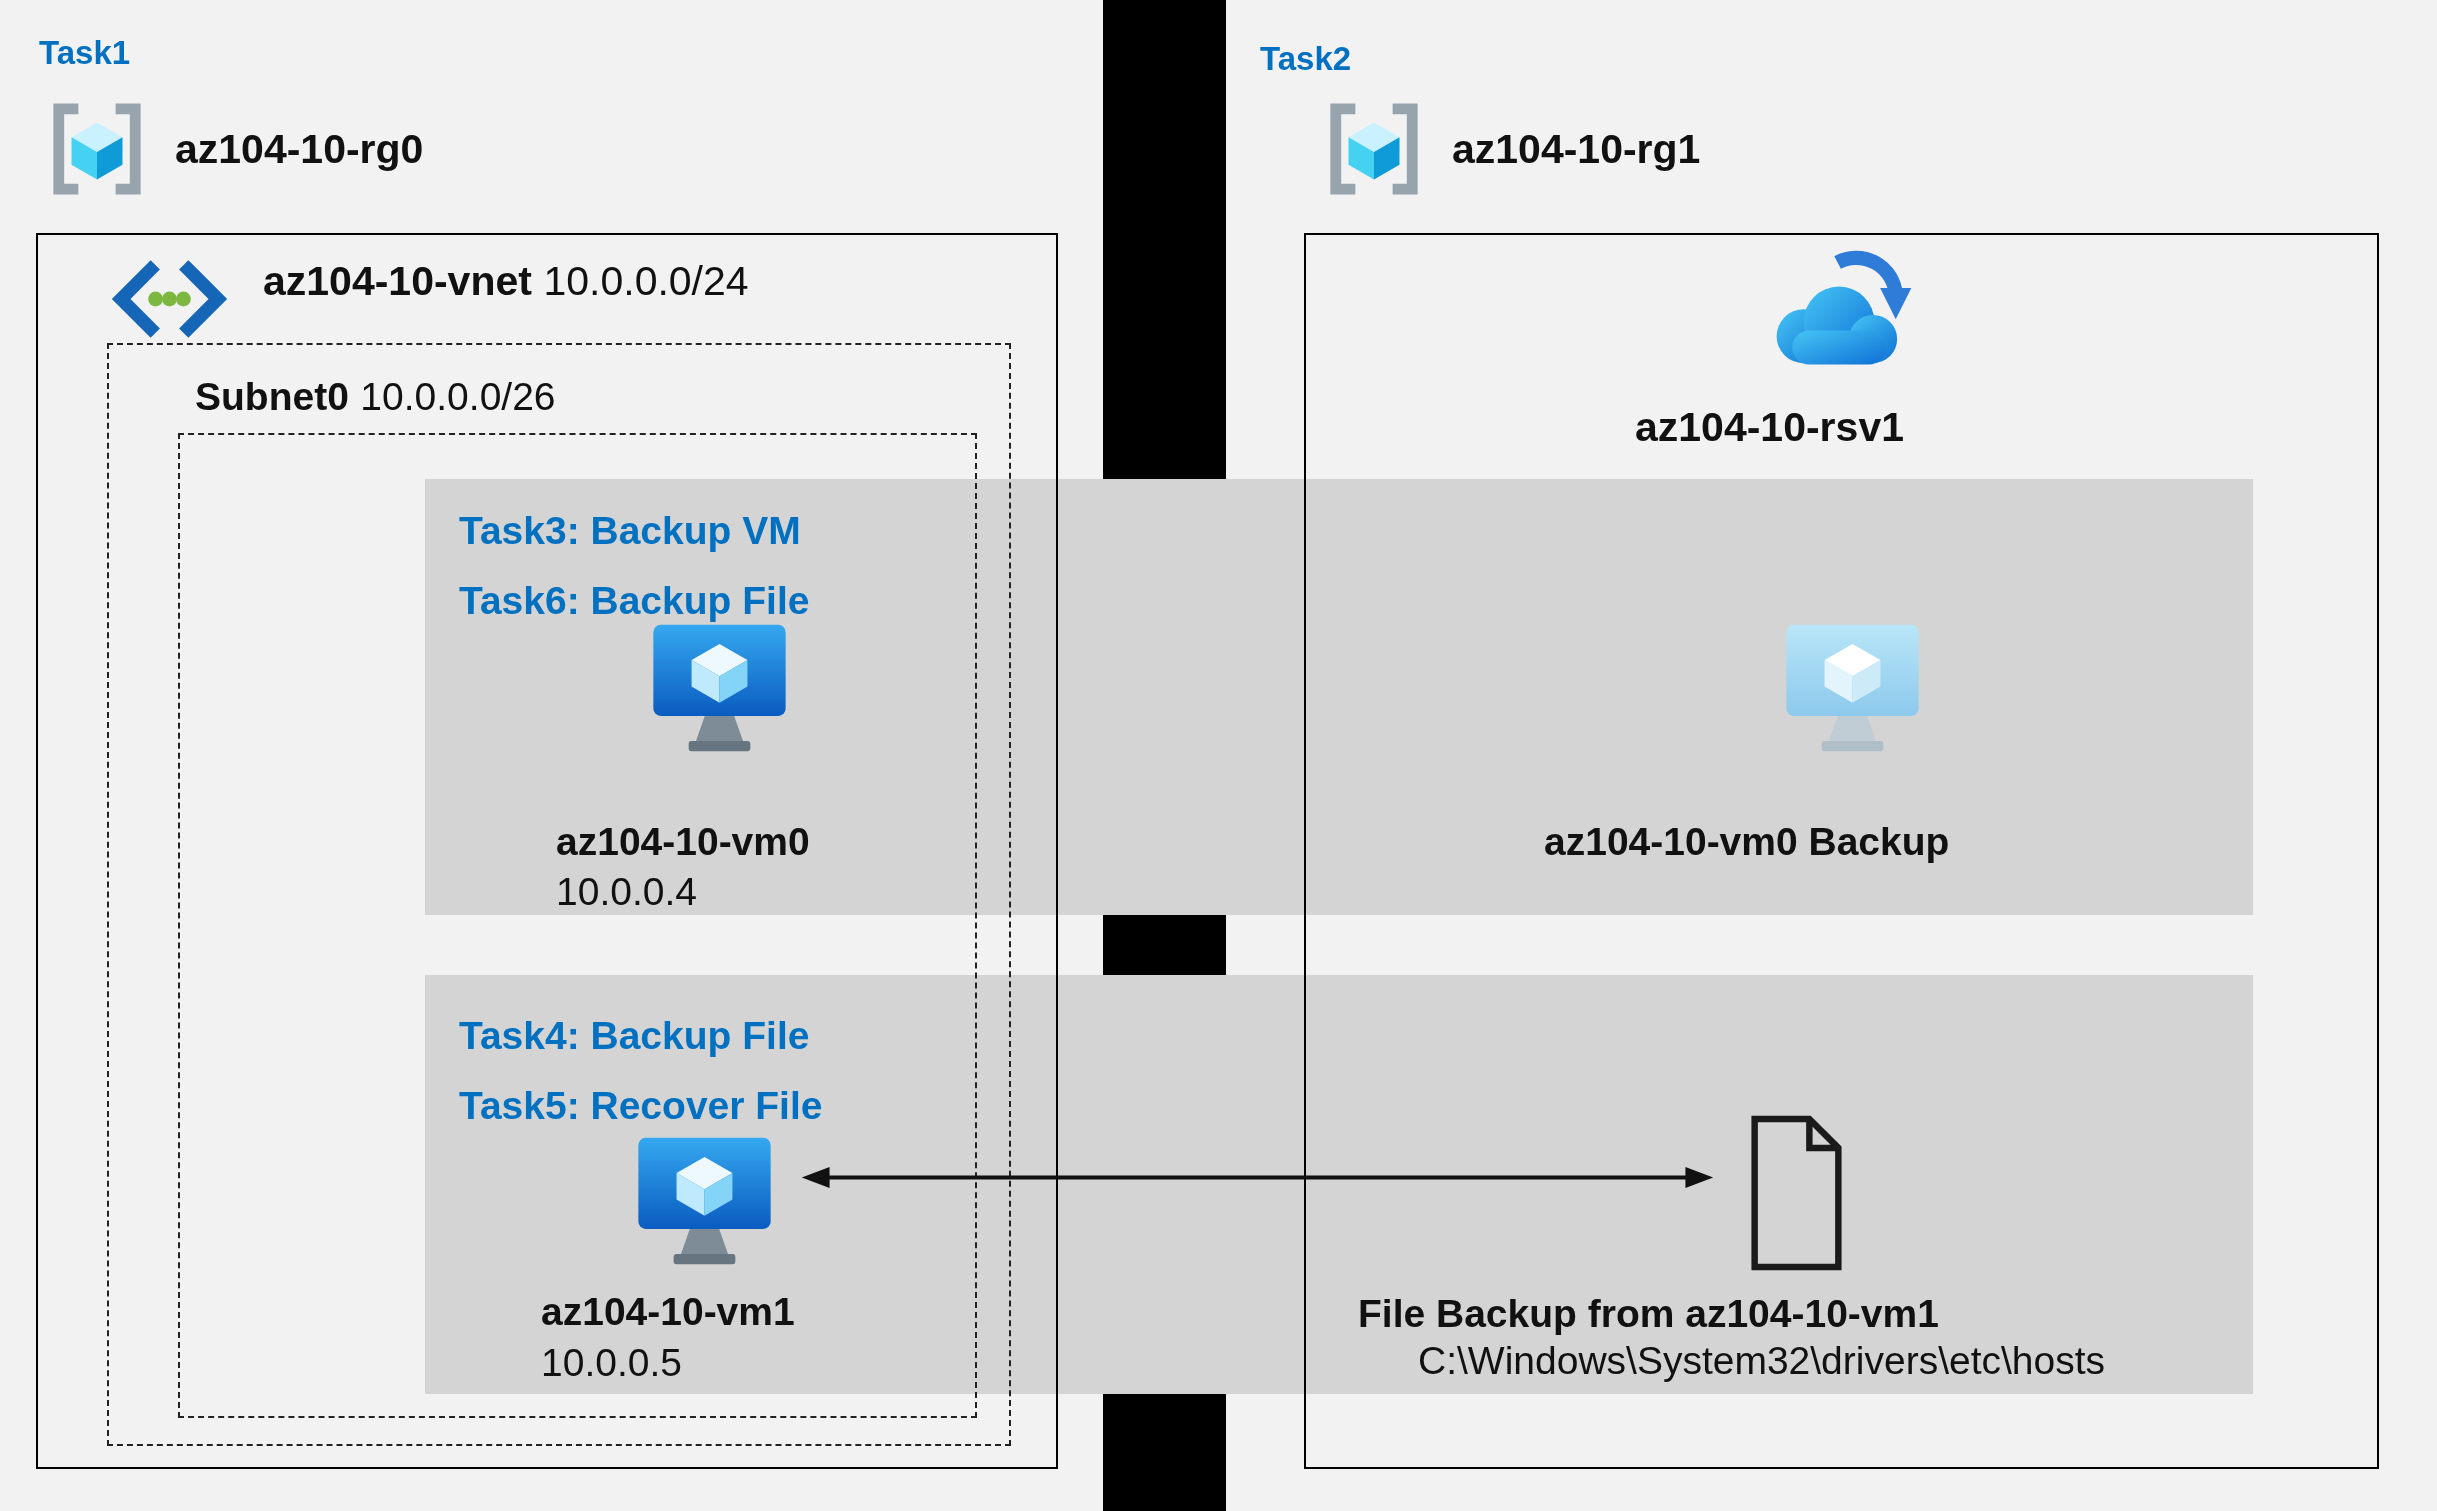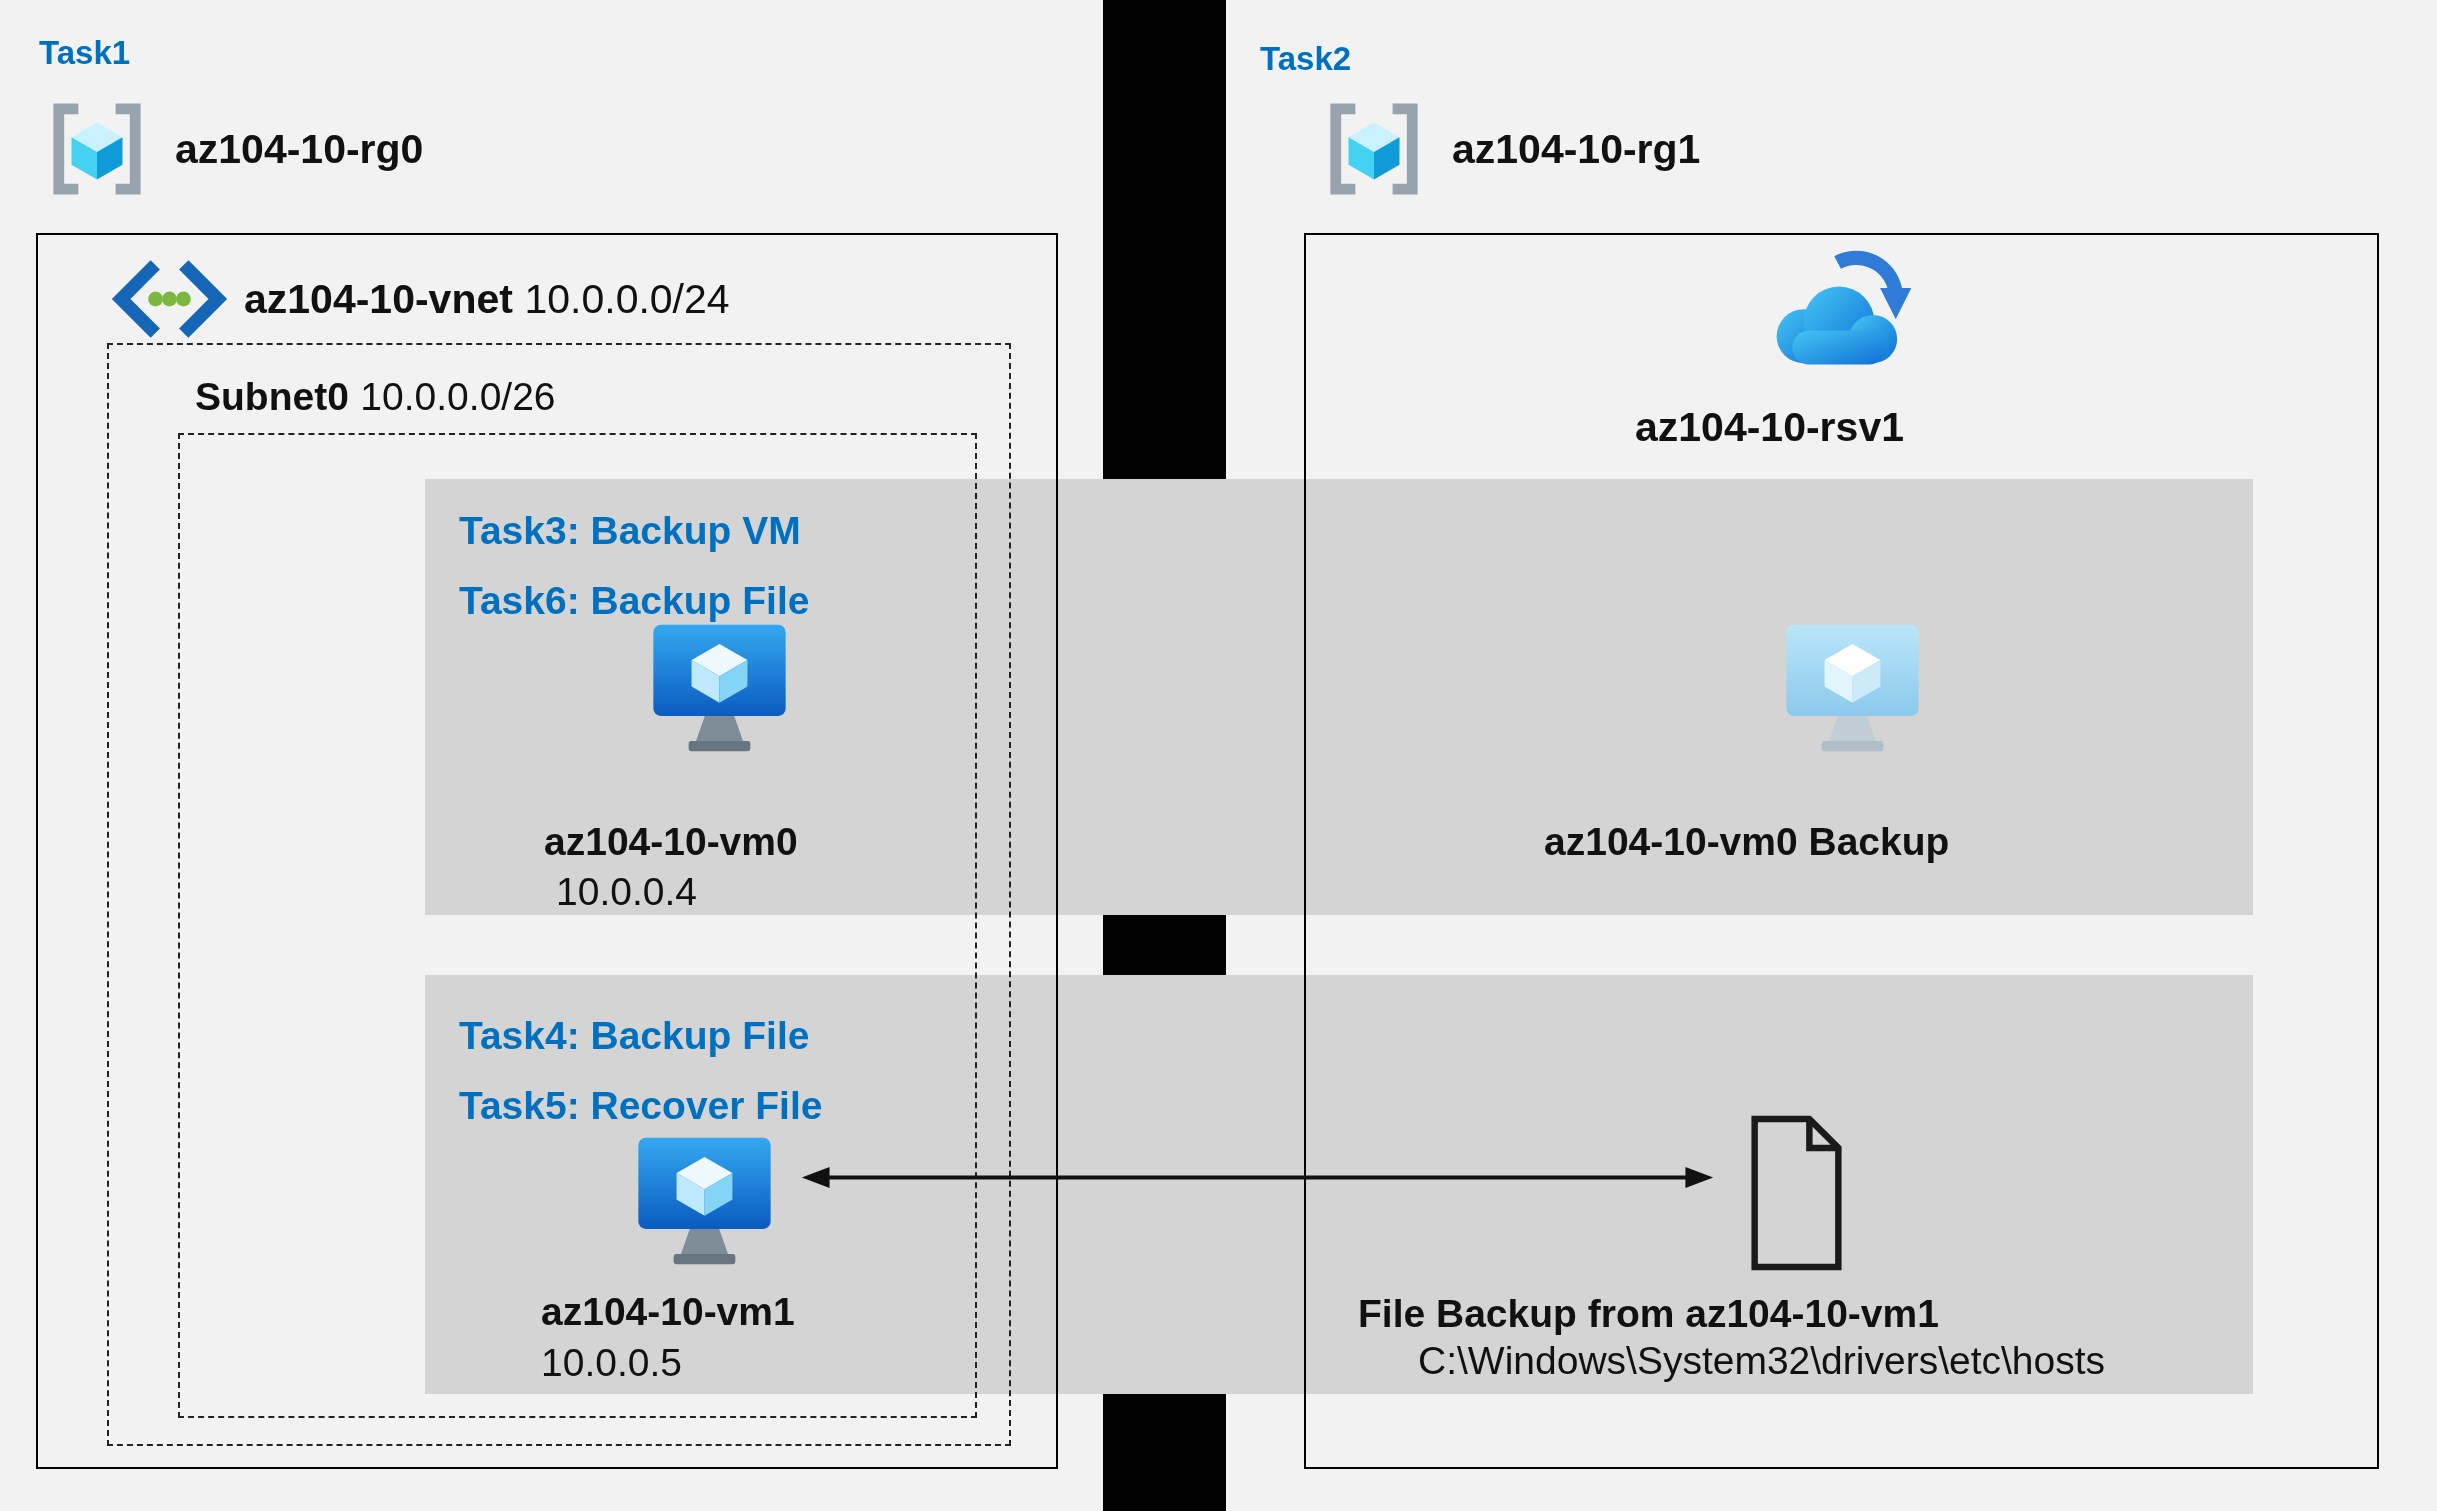--- a/index.html
+++ b/index.html
@@ -41,22 +41,21 @@
   .rg-header {
     display: flex;
     align-items: center;
     gap: 29px;
     z-index: 4;
   }
   .rg-header .rg-name { font-size: 41px; font-weight: 700; }
 
   .vnet-header {
     display: flex;
-    align-items: center;
-    gap: 13px;
+    gap: 32px;
     z-index: 4;
   }
   .vnet-header .vnet-text { font-size: 41px; }
   .bold { font-weight: 700; }
   .ml { margin-left: 11.5px; }
 
   .subnet-title { font-size: 39px; z-index: 4; }
 
   .note {
     color: var(--accent_blue, #0070C0);
@@ -146,21 +145,21 @@
       </defs>
       <rect x="5" y="6" width="90" height="62" rx="5" fill="url(#vm0g)"></rect>
       <polygon points="50,19 69,30 50,41 31,30" fill="#eef9ff"></polygon>
       <polygon points="31,30 50,41 50,59 31,48" fill="#bfeafe"></polygon>
       <polygon points="69,30 50,41 50,59 69,48" fill="#84d4f8"></polygon>
       <path d="M40 68 L60 68 L66 85 L34 85 Z" fill="#7d8c96"></path>
       <rect x="29" y="85" width="42" height="7" rx="2" fill="#66757f"></rect>
     </svg>
   </div>
 
-  <div class="abs caption bold" style="left:544px; top:818px; width:328px;">az104-10-vm0</div>
+  <div class="abs caption bold" style="left:556px; top:818px; width:328px;">az104-10-vm0</div>
   <div class="abs caption" style="left:556px; top:868px; width:328px;">10.0.0.4</div>
 
   <div class="abs note" style="left:459px; top:993px;">
     <div>Task4: Backup File</div>
     <div>Task5: Recover File</div>
   </div>
 
   <div class="abs icon-box" style="left:631px; top:1129px; width:147px; height:147px;">
     <svg viewBox="0 0 100 100" aria-hidden="true">
       <defs>

